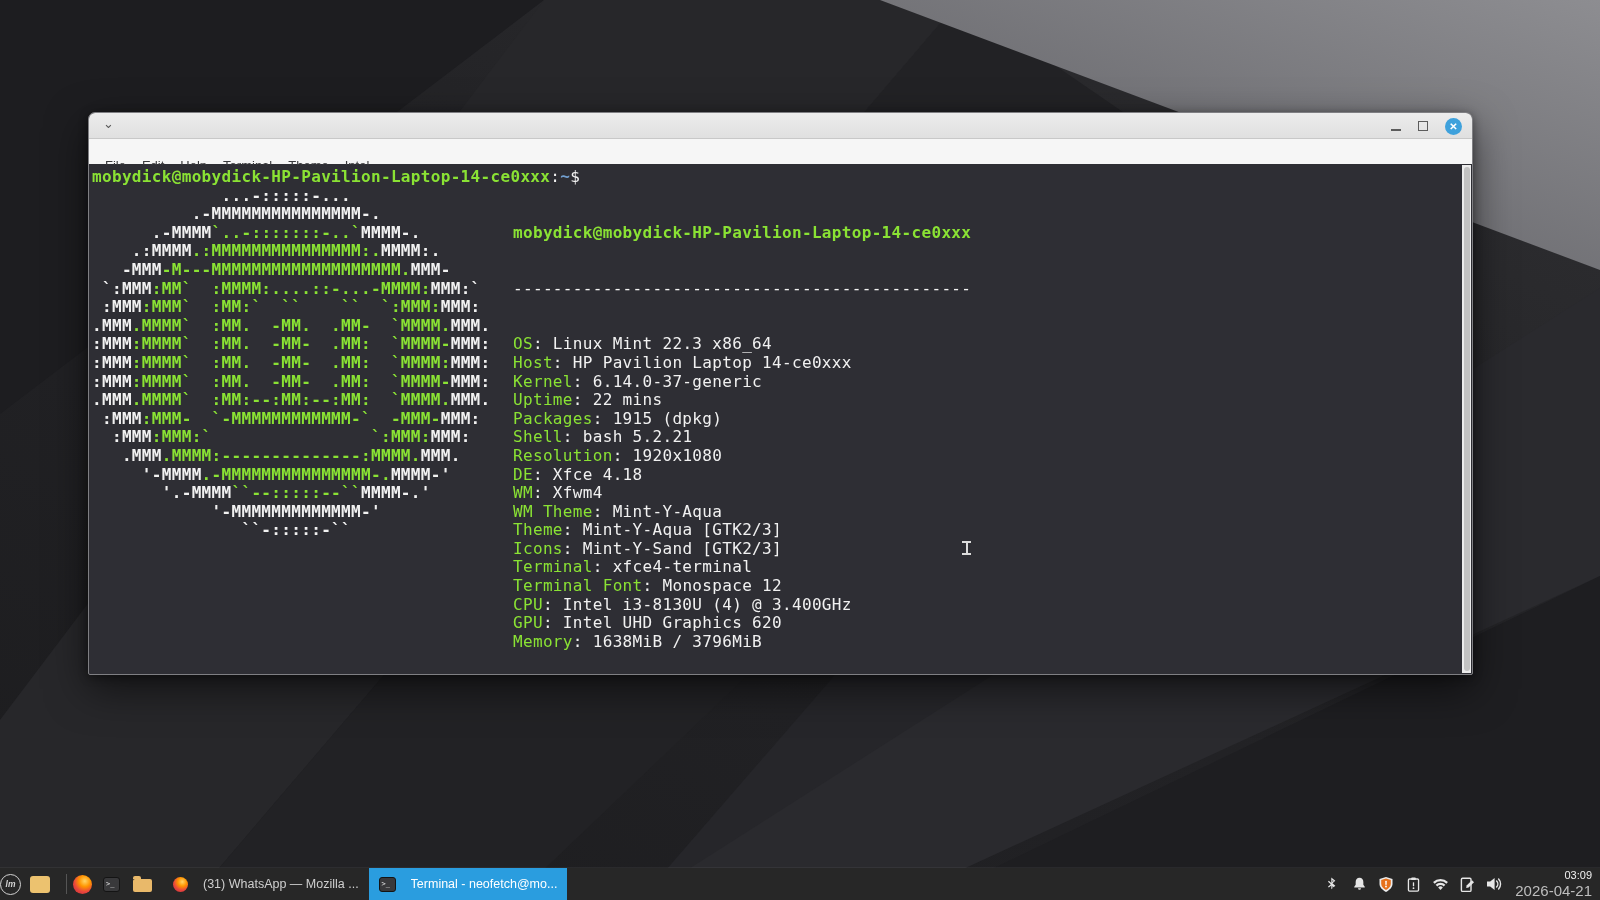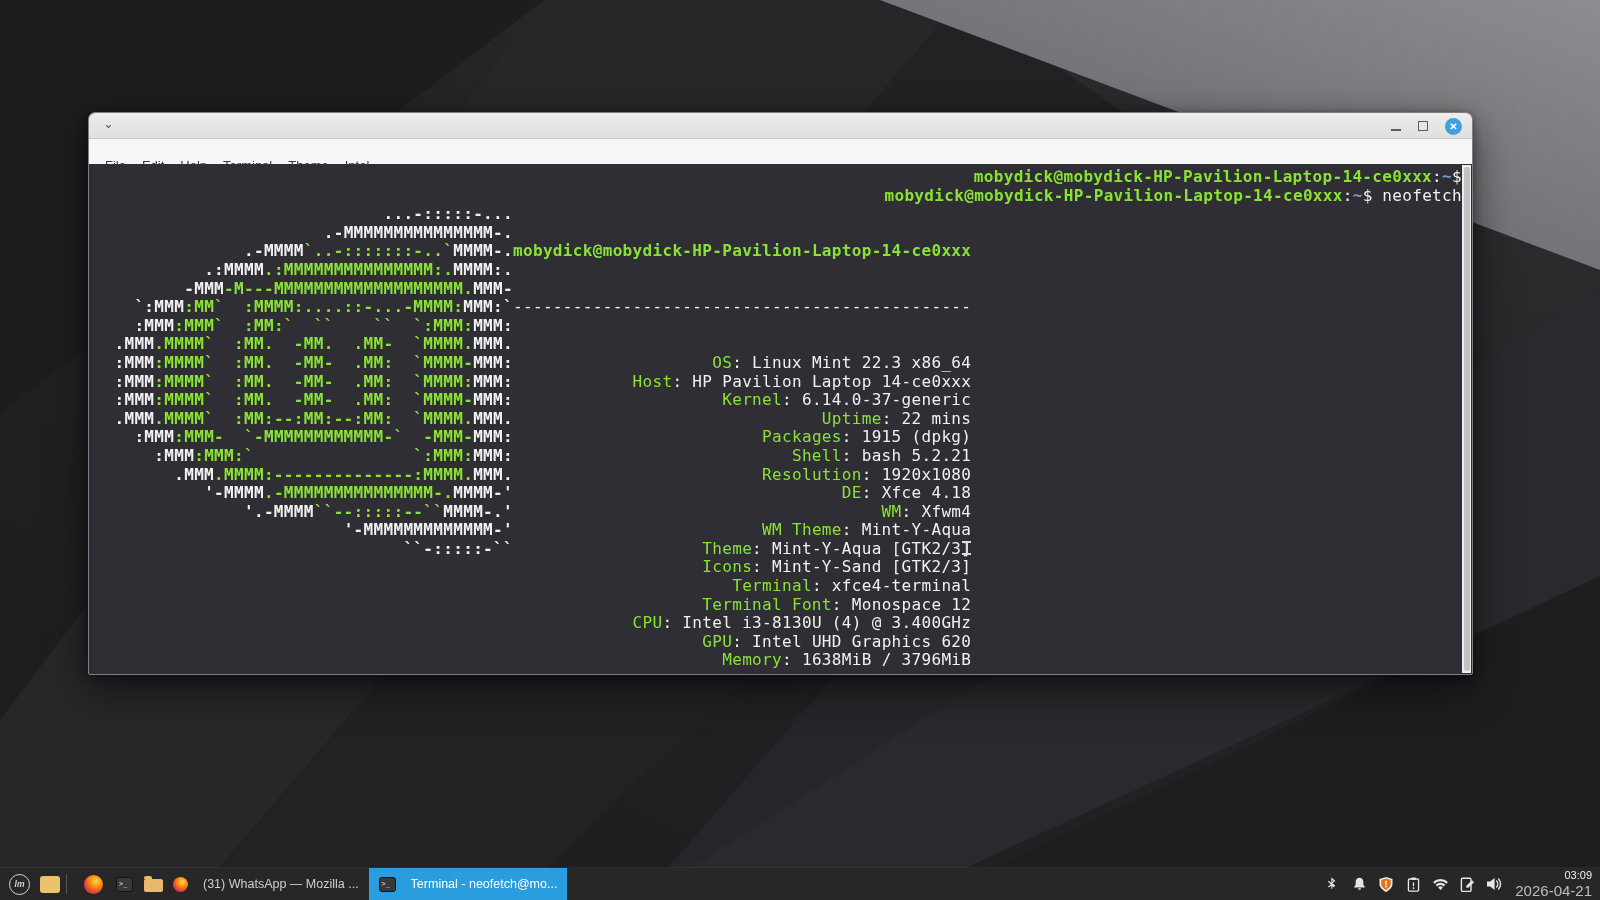--- a/index.html
+++ b/index.html
@@ -34,21 +34,21 @@
   .btn-max { width:10px; height:10px; border:1.5px solid #5c5c5c; background:transparent; }
   .btn-close { width:17px; height:17px; border-radius:50%; background:#3ea1dc;
     color:#fff; font-size:10px; line-height:17px; text-align:center; font-weight:bold; }
   .menubar { height:25px; background:#f6f6f6; display:flex; align-items:center; padding-left:8px; }
   .menu-item { font-size:13px; color:#3a3a3d; padding:0 8px;margin-top:28px; }
 
   
   .term { position:absolute; left:1px; top:52px; right:10px; bottom:1px;
     background:#2e2e34; overflow:hidden; padding:3px 0 0 2px;
     font-family:"DejaVu Sans Mono", monospace; font-size:16px; letter-spacing:.33px;
-    line-height:18.6px; color:#f1f1f1;text-align:right; }
+    line-height:18.6px; color:#f1f1f1; }
   .scrollbar { position:absolute; top:52px; right:1px; bottom:1px; width:9px; background:#ececec; }
   .scroll-thumb { position:absolute; left:1.5px; right:1.5px; top:2px; bottom:2px; background:#c2c2c2; border-radius:3px; }
 
   .t-g { color:#8ae234; font-weight:bold; }
   .t-w { color:#f1f1f1; }
   .t-b { color:#729fcf; font-weight:bold; }
   .line { height:18.6px; white-space:pre; }
   .cmd { margin-left:1ch; }
 
   .fetch-row { display:flex; }
@@ -61,21 +61,21 @@
   
   .ibeam { position:absolute; left:962px; top:541px; width:9px; height:16px; }
   .ibeam:before { content:""; position:absolute; left:3.5px; top:2px; bottom:2px; width:2px; background:#dcdcdc; }
   .ibeam:after { content:""; position:absolute; left:0; right:0; top:0; height:2px; background:#dcdcdc;
     box-shadow:0 12px 0 #dcdcdc; }
 
   
   .taskbar { position:absolute; left:0; right:0; bottom:0; height:32px; background:#272727;
     display:flex; align-items:center; box-shadow:0 -1px 0 rgba(255,255,255,.05); }
   .tb-left { display:flex; align-items:center; height:100%; flex:1; }
-  .launcher { display:flex; align-items:center; justify-content:flex-end; width:30px; height:32px; }
+  .launcher { display:flex; align-items:center; justify-content:flex-start; width:30px; height:32px; }
   .mint-circle { width:21px; height:21px; border:1.6px solid #d2d2d2; border-radius:50%;
     color:#d2d2d2; font-size:8.5px; font-style:italic; font-weight:bold;
     display:flex; align-items:center; justify-content:center; }
   .tan-square { width:20px; height:17px; background:#ecc26f; border-radius:3px; }
   .ffx { width:19px; height:19px; border-radius:50%;
     background:radial-gradient(circle at 62% 32%, #ffd567 0%, #ff9500 32%, #e8433f 62%, #bf332e 100%); }
   .ffx-sm { width:15px; height:15px; border-radius:50%;
     background:radial-gradient(circle at 62% 32%, #ffd567 0%, #ff9500 32%, #e8433f 62%, #bf332e 100%); }
   .term-ico { width:17px; height:15px; background:#39393b; border:1px solid #141414; border-radius:3px;
     color:#e8e8e8; font-size:7px; line-height:13px; padding-left:2px; font-family:"DejaVu Sans Mono",monospace; }
@@ -119,21 +119,20 @@
         <span class="menu-item">File</span>
         <span class="menu-item">Edit</span>
         <span class="menu-item">Help</span>
         <span class="menu-item">Terminal</span>
         <span class="menu-item">Theme</span>
         <span class="menu-item">Intel</span>
       </div>
 
     <div class="term">
       <div class="line"><span class="t-g">mobydick@mobydick-HP-Pavilion-Laptop-14-ce0xxx</span><span class="t-w">:</span><span class="t-b">~</span><span class="t-w">$</span></div>
-      <div class="line"><span class="t-g">mobydick@mobydick-HP-Pavilion-Laptop-14-ce0xxx</span><span class="t-w">:</span><span class="t-b">~</span><span class="t-w">$</span><span class="t-w cmd">neofetch</span></div>
 
       <div class="fetch-row">
         <pre class="ascii"><div><span class="art-w">             ...-:::::-...</span></div><div><span class="art-w">          .-MMMMMMMMMMMMMMM-.</span></div><div><span class="art-w">      .-MMMM</span><span class="art-g">`..-:::::::-..`</span><span class="art-w">MMMM-.</span></div><div><span class="art-w">    .:MMMM</span><span class="art-g">.:MMMMMMMMMMMMMMM:.</span><span class="art-w">MMMM:.</span></div><div><span class="art-w">   -MMM</span><span class="art-g">-M---MMMMMMMMMMMMMMMMMMM.</span><span class="art-w">MMM-</span></div><div><span class="art-w"> `:MMM</span><span class="art-g">:MM`  :MMMM:....::-...-MMMM:</span><span class="art-w">MMM:`</span></div><div><span class="art-w"> :MMM</span><span class="art-g">:MMM`  :MM:`  ``    ``  `:MMM:</span><span class="art-w">MMM:</span></div><div><span class="art-w">.MMM</span><span class="art-g">.MMMM`  :MM.  -MM.  .MM-  `MMMM.</span><span class="art-w">MMM.</span></div><div><span class="art-w">:MMM</span><span class="art-g">:MMMM`  :MM.  -MM-  .MM:  `MMMM-</span><span class="art-w">MMM:</span></div><div><span class="art-w">:MMM</span><span class="art-g">:MMMM`  :MM.  -MM-  .MM:  `MMMM:</span><span class="art-w">MMM:</span></div><div><span class="art-w">:MMM</span><span class="art-g">:MMMM`  :MM.  -MM-  .MM:  `MMMM-</span><span class="art-w">MMM:</span></div><div><span class="art-w">.MMM</span><span class="art-g">.MMMM`  :MM:--:MM:--:MM:  `MMMM.</span><span class="art-w">MMM.</span></div><div><span class="art-w"> :MMM</span><span class="art-g">:MMM-  `-MMMMMMMMMMMM-`  -MMM-</span><span class="art-w">MMM:</span></div><div><span class="art-w">  :MMM</span><span class="art-g">:MMM:`                `:MMM:</span><span class="art-w">MMM:</span></div><div><span class="art-w">   .MMM</span><span class="art-g">.MMMM:--------------:MMMM.</span><span class="art-w">MMM.</span></div><div><span class="art-w">     '-MMMM</span><span class="art-g">.-MMMMMMMMMMMMMMM-.</span><span class="art-w">MMMM-'</span></div><div><span class="art-w">       '.-MMMM</span><span class="art-g">``--:::::--``</span><span class="art-w">MMMM-.'</span></div><div><span class="art-w">            '-MMMMMMMMMMMMM-'</span></div><div><span class="art-w">               ``-:::::-``</span></div></pre>
         <div class="info">
           <div class="line"><span class="t-g">mobydick@mobydick-HP-Pavilion-Laptop-14-ce0xxx</span></div>
           <div class="line"><span class="t-w">----------------------------------------------</span></div>
           <div><div class="line"><span class="lbl">OS</span><span class="t-w">: Linux Mint 22.3 x86_64</span></div><div class="line"><span class="lbl">Host</span><span class="t-w">: HP Pavilion Laptop 14-ce0xxx</span></div><div class="line"><span class="lbl">Kernel</span><span class="t-w">: 6.14.0-37-generic</span></div><div class="line"><span class="lbl">Uptime</span><span class="t-w">: 22 mins</span></div><div class="line"><span class="lbl">Packages</span><span class="t-w">: 1915 (dpkg)</span></div><div class="line"><span class="lbl">Shell</span><span class="t-w">: bash 5.2.21</span></div><div class="line"><span class="lbl">Resolution</span><span class="t-w">: 1920x1080</span></div><div class="line"><span class="lbl">DE</span><span class="t-w">: Xfce 4.18</span></div><div class="line"><span class="lbl">WM</span><span class="t-w">: Xfwm4</span></div><div class="line"><span class="lbl">WM Theme</span><span class="t-w">: Mint-Y-Aqua</span></div><div class="line"><span class="lbl">Theme</span><span class="t-w">: Mint-Y-Aqua [GTK2/3]</span></div><div class="line"><span class="lbl">Icons</span><span class="t-w">: Mint-Y-Sand [GTK2/3]</span></div><div class="line"><span class="lbl">Terminal</span><span class="t-w">: xfce4-terminal</span></div><div class="line"><span class="lbl">Terminal Font</span><span class="t-w">: Monospace 12</span></div><div class="line"><span class="lbl">CPU</span><span class="t-w">: Intel i3-8130U (4) @ 3.400GHz</span></div><div class="line"><span class="lbl">GPU</span><span class="t-w">: Intel UHD Graphics 620</span></div><div class="line"><span class="lbl">Memory</span><span class="t-w">: 1638MiB / 3796MiB</span></div></div>
           
         </div>
       </div>

